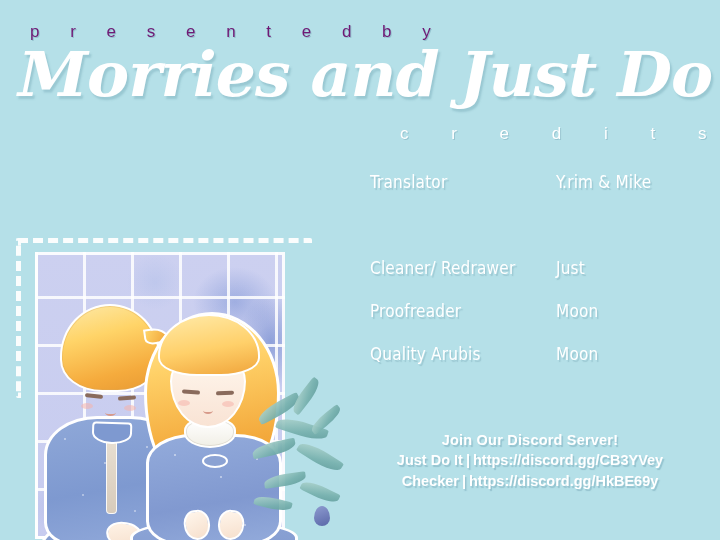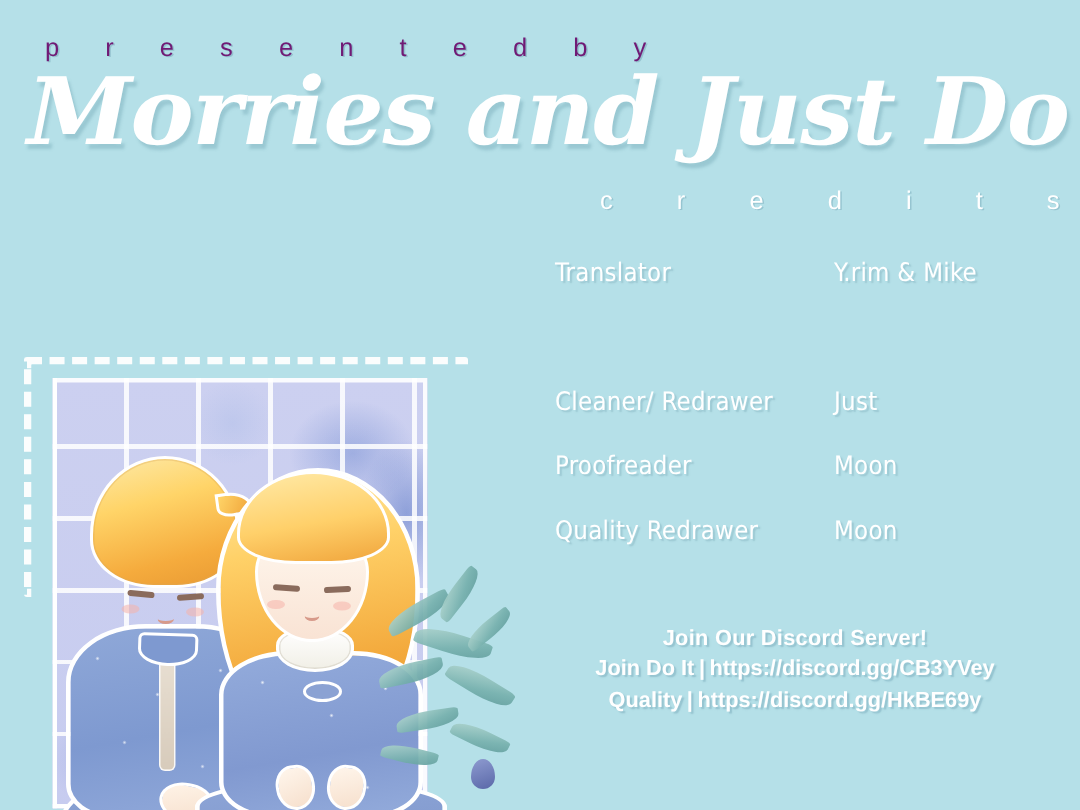--- a/index.html
+++ b/index.html
@@ -282,21 +282,21 @@
     color:#ffffff;
     text-shadow:1.5px 1.5px 1px rgba(125,170,185,.45);
     letter-spacing:.2px;
     white-space:nowrap;
   }
   .credit-label{ width:186px; flex:0 0 186px; }
   .credit-value{ flex:1; }
 
   
   #discord{
-    position:absolute; left:340px; top:416px;
+    position:absolute; left:340px; top:430px;
     width:380px; text-align:center;
   }
   #discord-title{
     font-size:14.5px; font-weight:bold; color:#ffffff;
     text-shadow:1.5px 1.5px 1px rgba(120,170,185,.55);
     letter-spacing:.2px; line-height:20px;
   }
   .discord-line{
     font-size:14.5px; font-weight:bold; color:#ffffff;
     text-shadow:1.5px 1.5px 1px rgba(120,170,185,.55);
@@ -388,30 +388,30 @@
       <span class="credit-label">Cleaner/ Redrawer</span>
       <span class="credit-value">Just</span>
     </div>
 
     <div class="credit-row">
       <span class="credit-label">Proofreader</span>
       <span class="credit-value">Moon</span>
     </div>
 
     <div class="credit-row">
-      <span class="credit-label">Quality Redrawer</span>
+      <span class="credit-label">Quality Arubis</span>
       <span class="credit-value">Moon</span>
     </div>
   </div>
 
   <div id="discord">
     <div id="discord-title">Join Our Discord Server!</div>
 
     <div class="discord-line">
-      <span>Join Do It</span><span class="discord-sep">|</span><span>https://discord.gg/CB3YVey</span>
+      <span>Just Do It</span><span class="discord-sep">|</span><span>https://discord.gg/CB3YVey</span>
     </div>
 
     <div class="discord-line">
-      <span>Quality</span><span class="discord-sep">|</span><span>https://discord.gg/HkBE69y</span>
+      <span>Checker</span><span class="discord-sep">|</span><span>https://discord.gg/HkBE69y</span>
     </div>
   </div>
 
 </div>
 
 </body></html>

